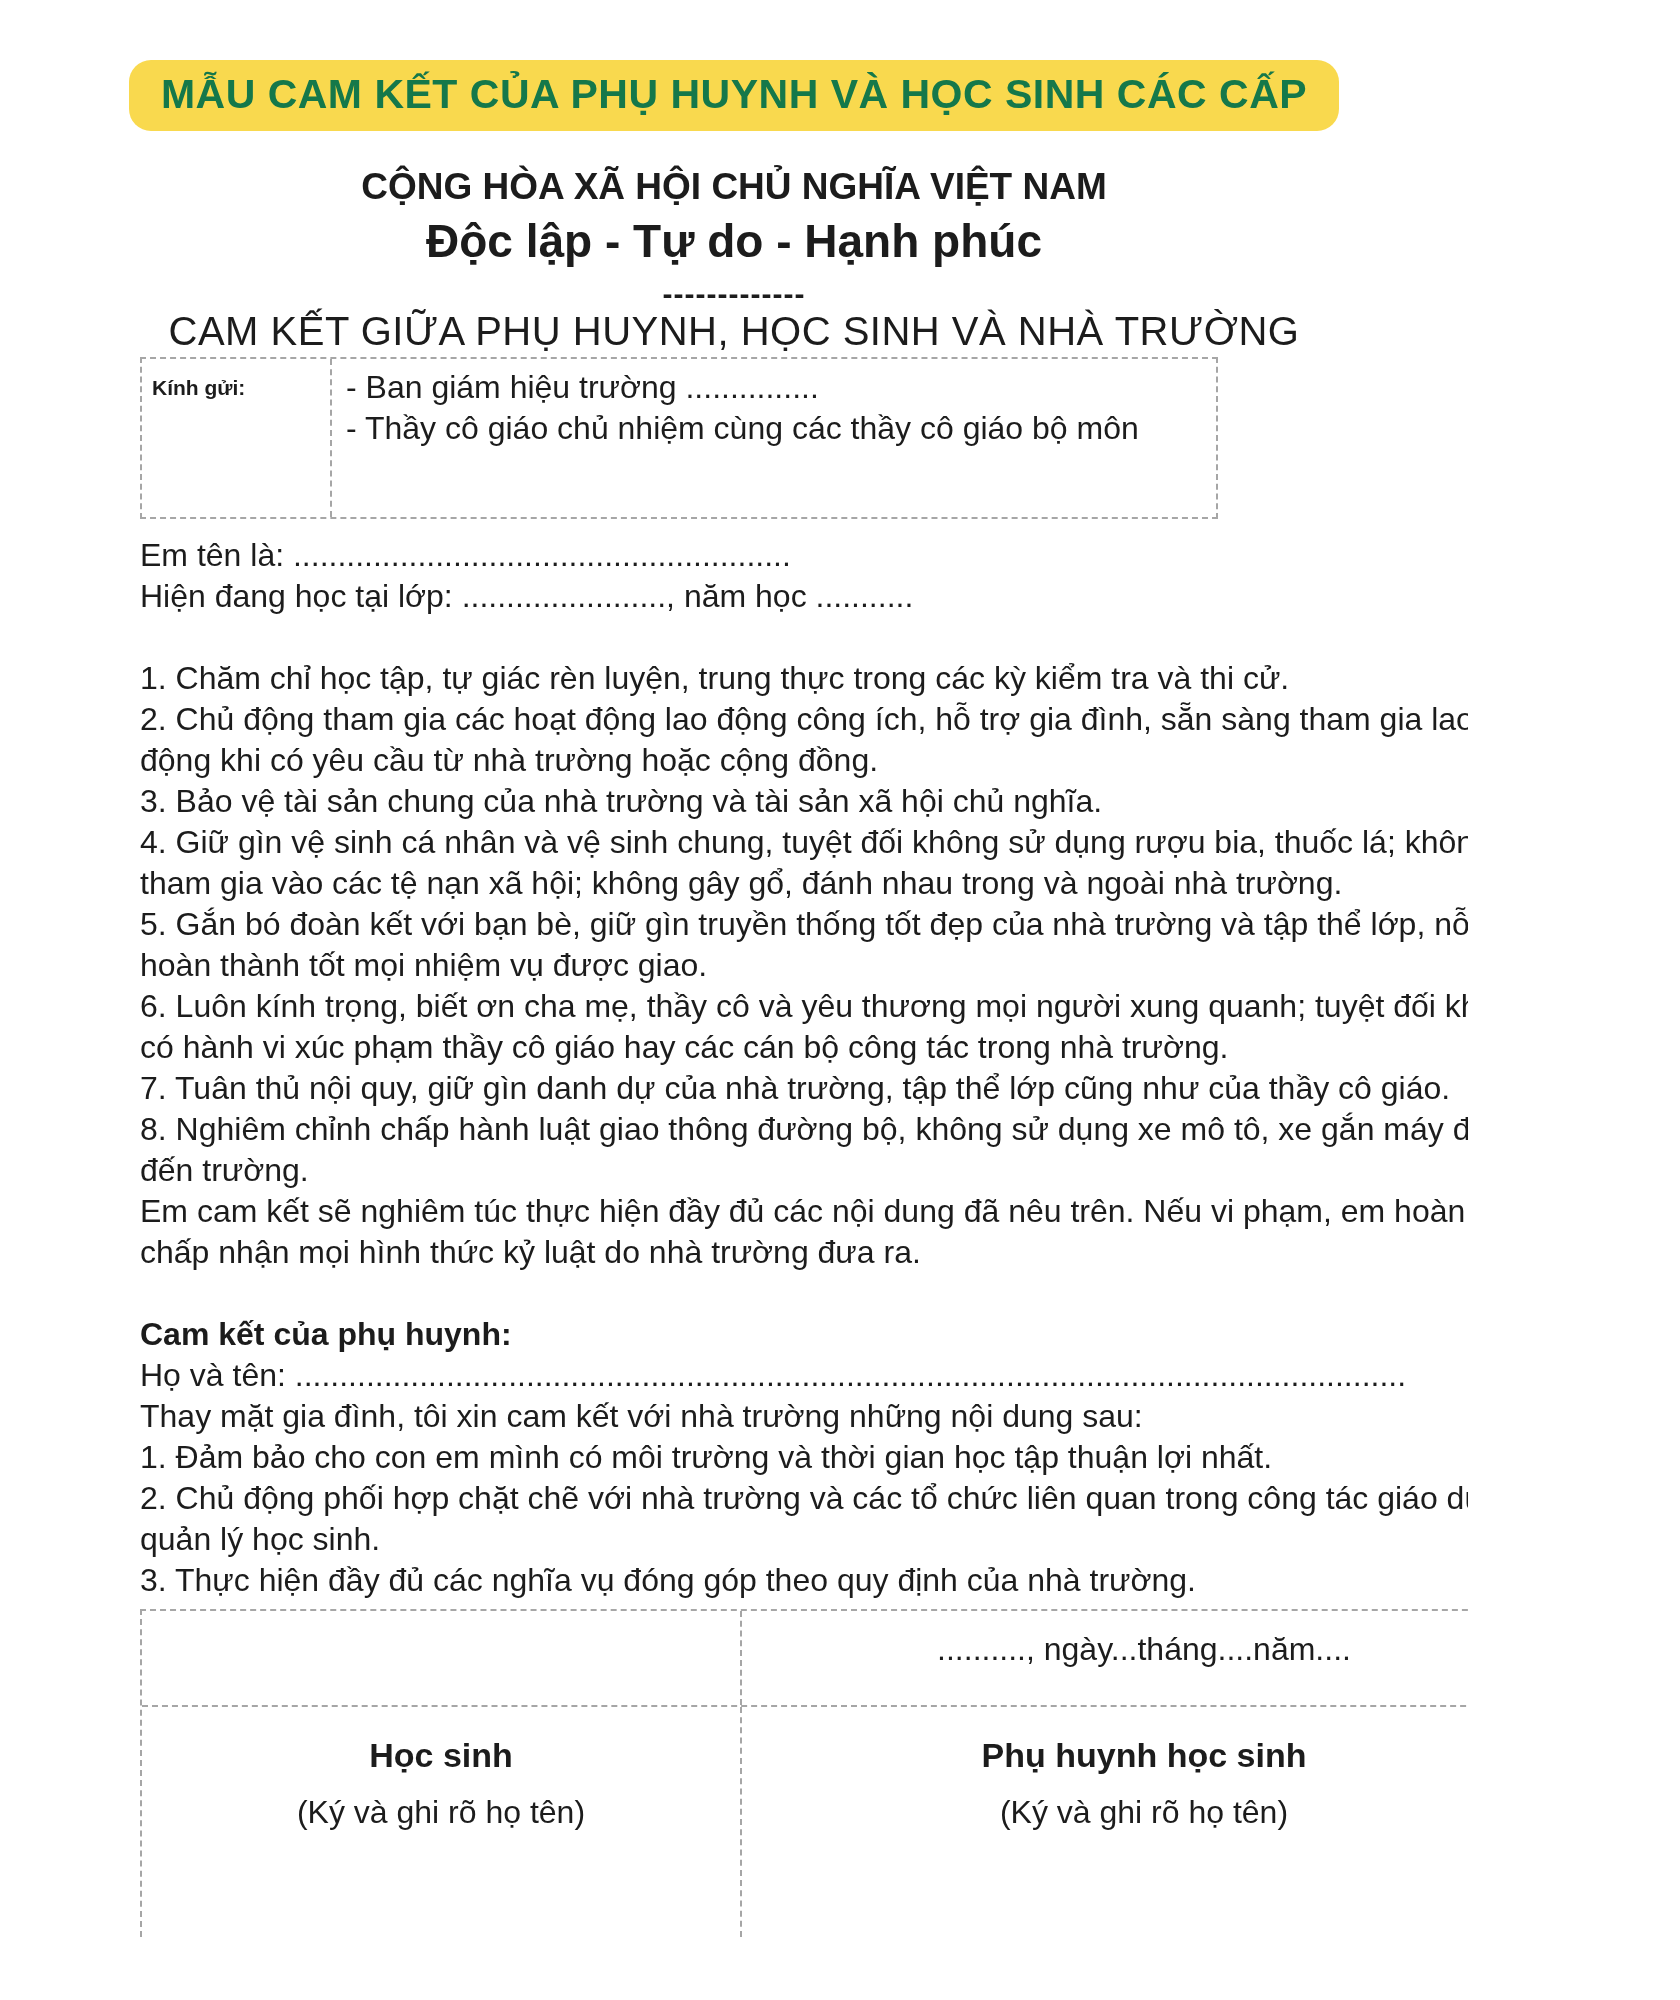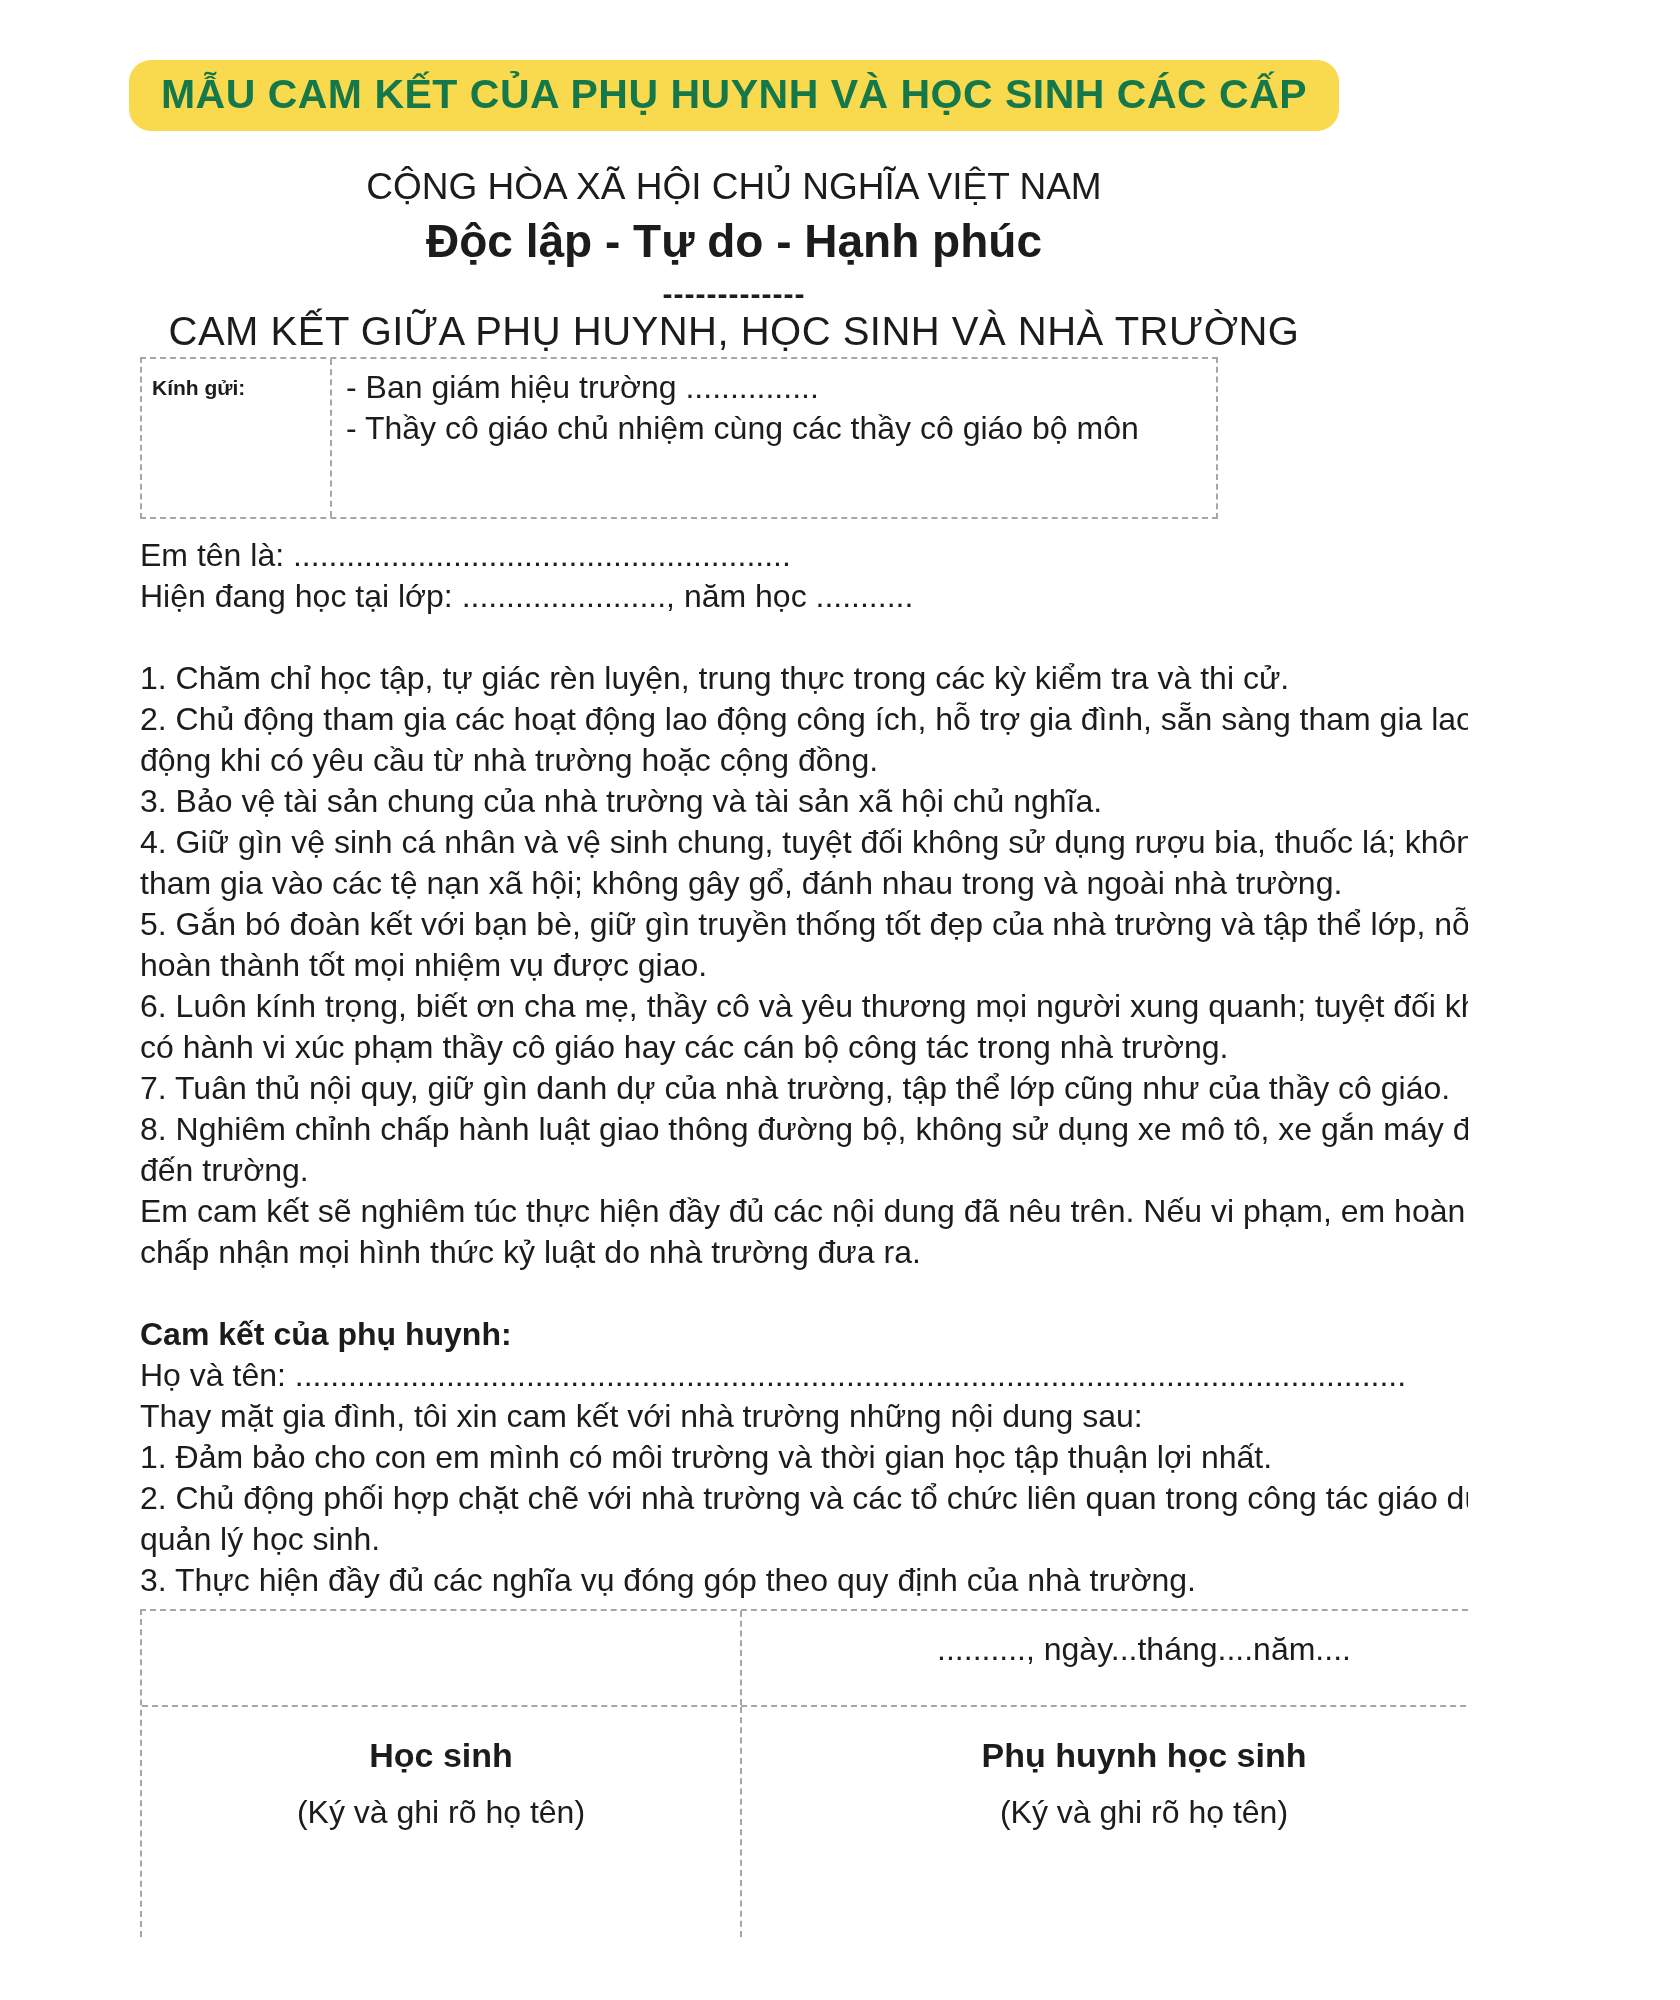--- a/index.html
+++ b/index.html
@@ -22,21 +22,21 @@
     font-weight:bold;
     font-size:41px;
     letter-spacing:0.5px;
     padding:11px 32px 13px 32px;
     border-radius:22px;
     white-space:nowrap;
   }
 
   
   .header { text-align:center; margin-top:34px; line-height:1.18; }
-  .national-title { font-weight:normal; font-size:37px;text-align:center; }
+  .national-title { font-weight:bold; font-size:37px;text-align:center; }
   .motto { font-weight:bold; font-size:46px; margin-top:5px; }
   .separator { font-size:30px; font-weight:bold; letter-spacing:1px; margin-top:14px; line-height:0.8; }
   .doc-title { font-size:40px; font-weight:normal; margin-top:2px; letter-spacing:0.5px; }
 
   
   .content {
     margin-left:140px;
     width:1410px;
     font-size:32px;
     line-height:41px;

